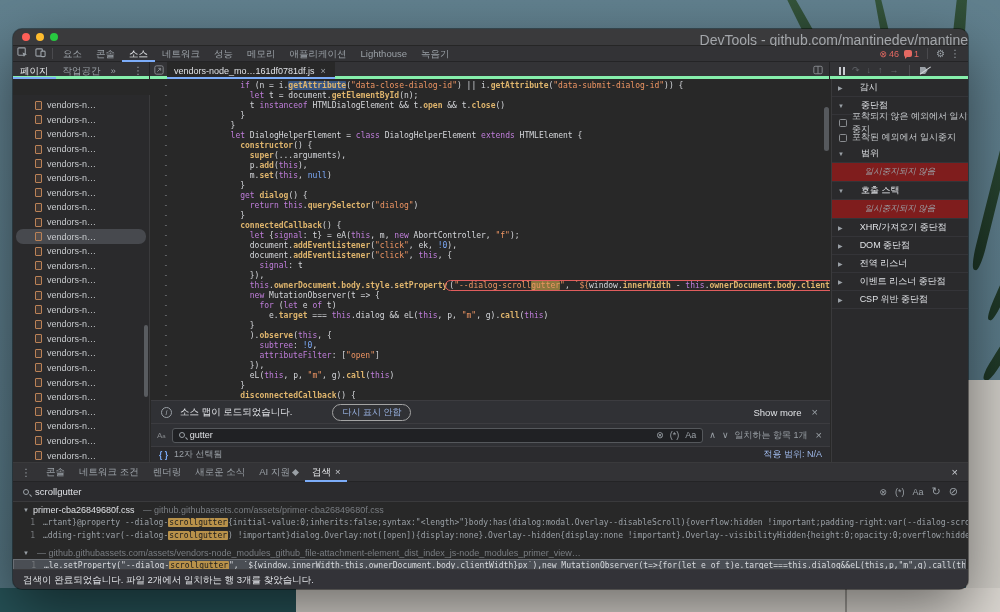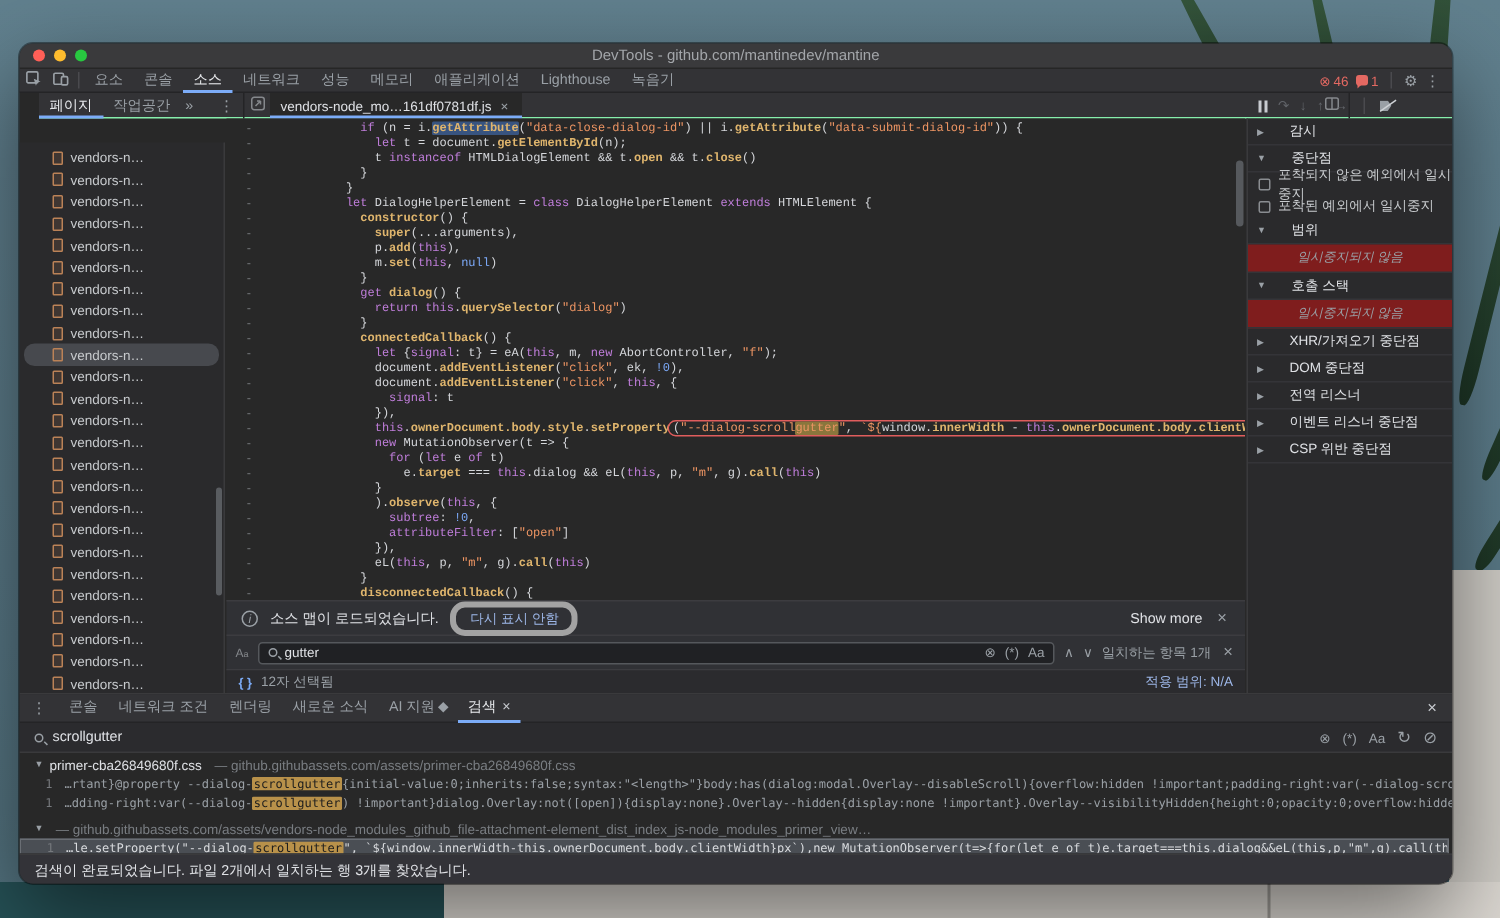--- a/index.html
+++ b/index.html
@@ -15,39 +15,39 @@
   .bg-floor{position:absolute;left:296px;right:0;bottom:0;height:24px;background:#dbd7d1;}
   .bg-cord{position:absolute;left:845px;bottom:0;width:2px;height:24px;background:#9e9b96;}
 
   
   .win{position:absolute;left:13px;top:29px;width:955px;height:560px;background:#282828;
     border-radius:9px;box-shadow:0 22px 60px rgba(0,0,0,.5), 0 0 0 1px rgba(0,0,0,.4);overflow:hidden;}
   .titlebar{position:absolute;left:0;top:0;right:0;height:17px;background:#3a3a3c;border-bottom:1px solid #262626;}
   .lights{position:absolute;left:9px;top:4px;display:flex;gap:6px;}
   .light{width:8px;height:8px;border-radius:50%;}
   .l-red{background:#ff5f57}.l-yel{background:#febc2e}.l-grn{background:#28c840}
-  .win-title{position:absolute;left:0;right:0;top:3px;text-align:center;font-size:10px;color:#a3a6aa;}
+  .win-title{position:absolute;left:0;right:0;top:3px;text-align:right;font-size:14px;color:#a3a6aa;}
 
   .toolbar{position:absolute;left:0;top:17px;right:0;height:16px;background:#333336;border-bottom:1px solid #242426;
     display:flex;align-items:center;font-size:9.5px;color:#9aa0a6;}
   .tb-ic{width:18px;text-align:center;flex:none;color:#9aa0a6;}
   .tb-sep{width:1px;height:11px;background:#4a4a4e;margin:0 3px;flex:none;}
   .tab{padding:0 7px;height:16px;line-height:15px;cursor:default;white-space:nowrap;}
   .tab.sel{color:#e8eaed;box-shadow:inset 0 -2px 0 #7cacf8;}
   .tb-right{margin-left:auto;display:flex;align-items:center;gap:5px;padding-right:8px;}
   .err-badge{color:#e46962;font-size:9px;display:flex;align-items:center;gap:2px;}
   .iss-badge{color:#e46962;font-size:9px;display:flex;align-items:center;gap:2px;}
   .bubble{width:8px;height:7px;background:#e46962;border-radius:2px;position:relative;display:inline-block;}
   .bubble:after{content:"";position:absolute;left:1px;bottom:-2px;border:2px solid transparent;border-top-color:#e46962;border-left-color:#e46962;}
   .gear,.kebab{color:#9aa0a6;font-size:10px;}
 
-  .row2{position:absolute;left:0;top:33px;right:0;height:17px;background:#333336;border-bottom:1px solid #86efac;
-    font-size:9.5px;color:#9aa0a6;margin-left:13px;}
+  .row2{position:absolute;left:0;top:33px;right:0;height:17px;background:#333336;border-bottom:3px solid #86efac;
+    font-size:9.5px;color:#9aa0a6;}
   .nav-head{position:absolute;left:0;top:0;width:137px;height:17px;display:flex;align-items:center;border-right:1px solid #242426;}
-  .estrip{position:absolute;left:138px;top:0;width:736px;height:17px;display:flex;align-items:center;border-right:1px solid #242426;}
+  .estrip{position:absolute;left:138px;top:0;width:679px;height:17px;display:flex;align-items:center;border-right:1px solid #242426;}
   .etab{display:flex;align-items:center;gap:4px;height:17px;padding:0 7px;background:#282828;color:#dfe1e5;
     box-shadow:inset 0 -2px 0 #7cacf8;font-size:9px;white-space:nowrap;}
   .estrip-ic{margin-left:auto;margin-right:6px;color:#85888c;}
   .dbg-bar{position:absolute;right:0;top:0;width:137px;height:17px;display:flex;align-items:center;gap:7px;padding:0 8px;}
   .dbg-ic{color:#62656a;font-size:9px;line-height:1;}
   .pause-ic{display:inline-flex;gap:2px;}
   .pause-ic i{width:2px;height:8px;background:#c8cbd0;display:block;}
   .bp-off{position:relative;width:11px;height:9px;}
   .bp-off .tag{position:absolute;left:0;top:1px;width:8px;height:7px;background:#9aa0a6;
     clip-path:polygon(0 0,70% 0,100% 50%,70% 100%,0 100%);}
@@ -60,33 +60,33 @@
   .tree-row.sel{background:#47494e;border-radius:7px;margin:0 3px;padding-left:19px;}
   .ficon{width:7px;height:9px;border:1px solid #bb8257;border-radius:1px;flex:none;position:relative;background:rgba(187,130,87,.15);}
   .tree-scroll{position:absolute;right:2px;top:246px;width:4px;height:72px;border-radius:2px;background:#595c60;}
 
   
   .editor{position:absolute;left:138px;top:50px;width:679px;height:383px;background:#282828;}
   .code-area{position:absolute;left:0;top:0;right:0;height:321px;overflow:hidden;padding-top:2px;
     font-family:"DejaVu Sans Mono",monospace;font-size:8px;line-height:10px;}
   .code-line{height:10px;display:flex;white-space:pre;}
   .gutter{width:30px;flex:none;text-align:center;color:#76797d;}
-  .line-text{flex:1;white-space:pre;font-family:Liberation Mono, monospace;}
+  .line-text{flex:1;white-space:pre;}
   .t-k{color:#c07edb}.t-s{color:#ee9563}.t-d{color:#d5d7db}.t-b{color:#7ca9f8}
   .t-f{color:#dfb56d;font-weight:bold}
   .t-hl{background:#8a763c;border-radius:1px;}
   .t-sel{background:rgba(70,120,200,.55);border-radius:1px;}
   .ring{border:1.5px solid #e05d5d;border-radius:8px;padding:0 3px;margin:0 -2px;}
   .ed-scroll{position:absolute;right:1px;top:28px;width:5px;height:44px;border-radius:3px;background:#56595d;}
 
   .infobar{position:absolute;left:0;top:321px;right:0;height:24px;background:#303135;border-top:1px solid #3c3c40;
     border-bottom:1px solid #3c3c40;display:flex;align-items:center;gap:8px;padding:0 10px;font-size:9.5px;color:#dfe1e5;}
   .info-ic{width:11px;height:11px;border-radius:50%;border:1px solid #9aa0a6;color:#9aa0a6;font-size:8px;
     display:flex;align-items:center;justify-content:center;font-style:italic;flex:none;}
-  .pill-btn{border:4px solid #a3a3a3;border-radius:10px;color:#9db7e8;padding:1px 9px;font-size:9px;white-space:nowrap;}
+  .pill-btn{border:1px solid #a3a3a3;border-radius:10px;color:#9db7e8;padding:1px 9px;font-size:9px;white-space:nowrap;margin-left:32px;}
   .showmore{margin-left:auto;color:#dfe1e5;font-size:9.5px;}
   .xbtn{color:#9aa0a6;font-size:11px;padding:0 2px;}
 
   .findbar{position:absolute;left:0;top:345px;right:0;height:23px;background:#303135;border-bottom:1px solid #3c3c40;
     display:flex;align-items:center;gap:6px;padding:0 6px;font-size:9px;color:#9aa0a6;}
   .find-left-ic{color:#85888c;font-size:8px;flex:none;}
   .find-input{flex:1;height:15px;background:#202124;border:1px solid #55585c;border-radius:3px;
     display:flex;align-items:center;gap:5px;padding:0 6px;color:#dfe1e5;}
   .mag{width:6px;height:6px;border:1.2px solid #9aa0a6;border-radius:50%;position:relative;flex:none;}
   .mag:after{content:"";position:absolute;left:5px;top:5px;width:3px;height:1.2px;background:#9aa0a6;transform:rotate(45deg);}

